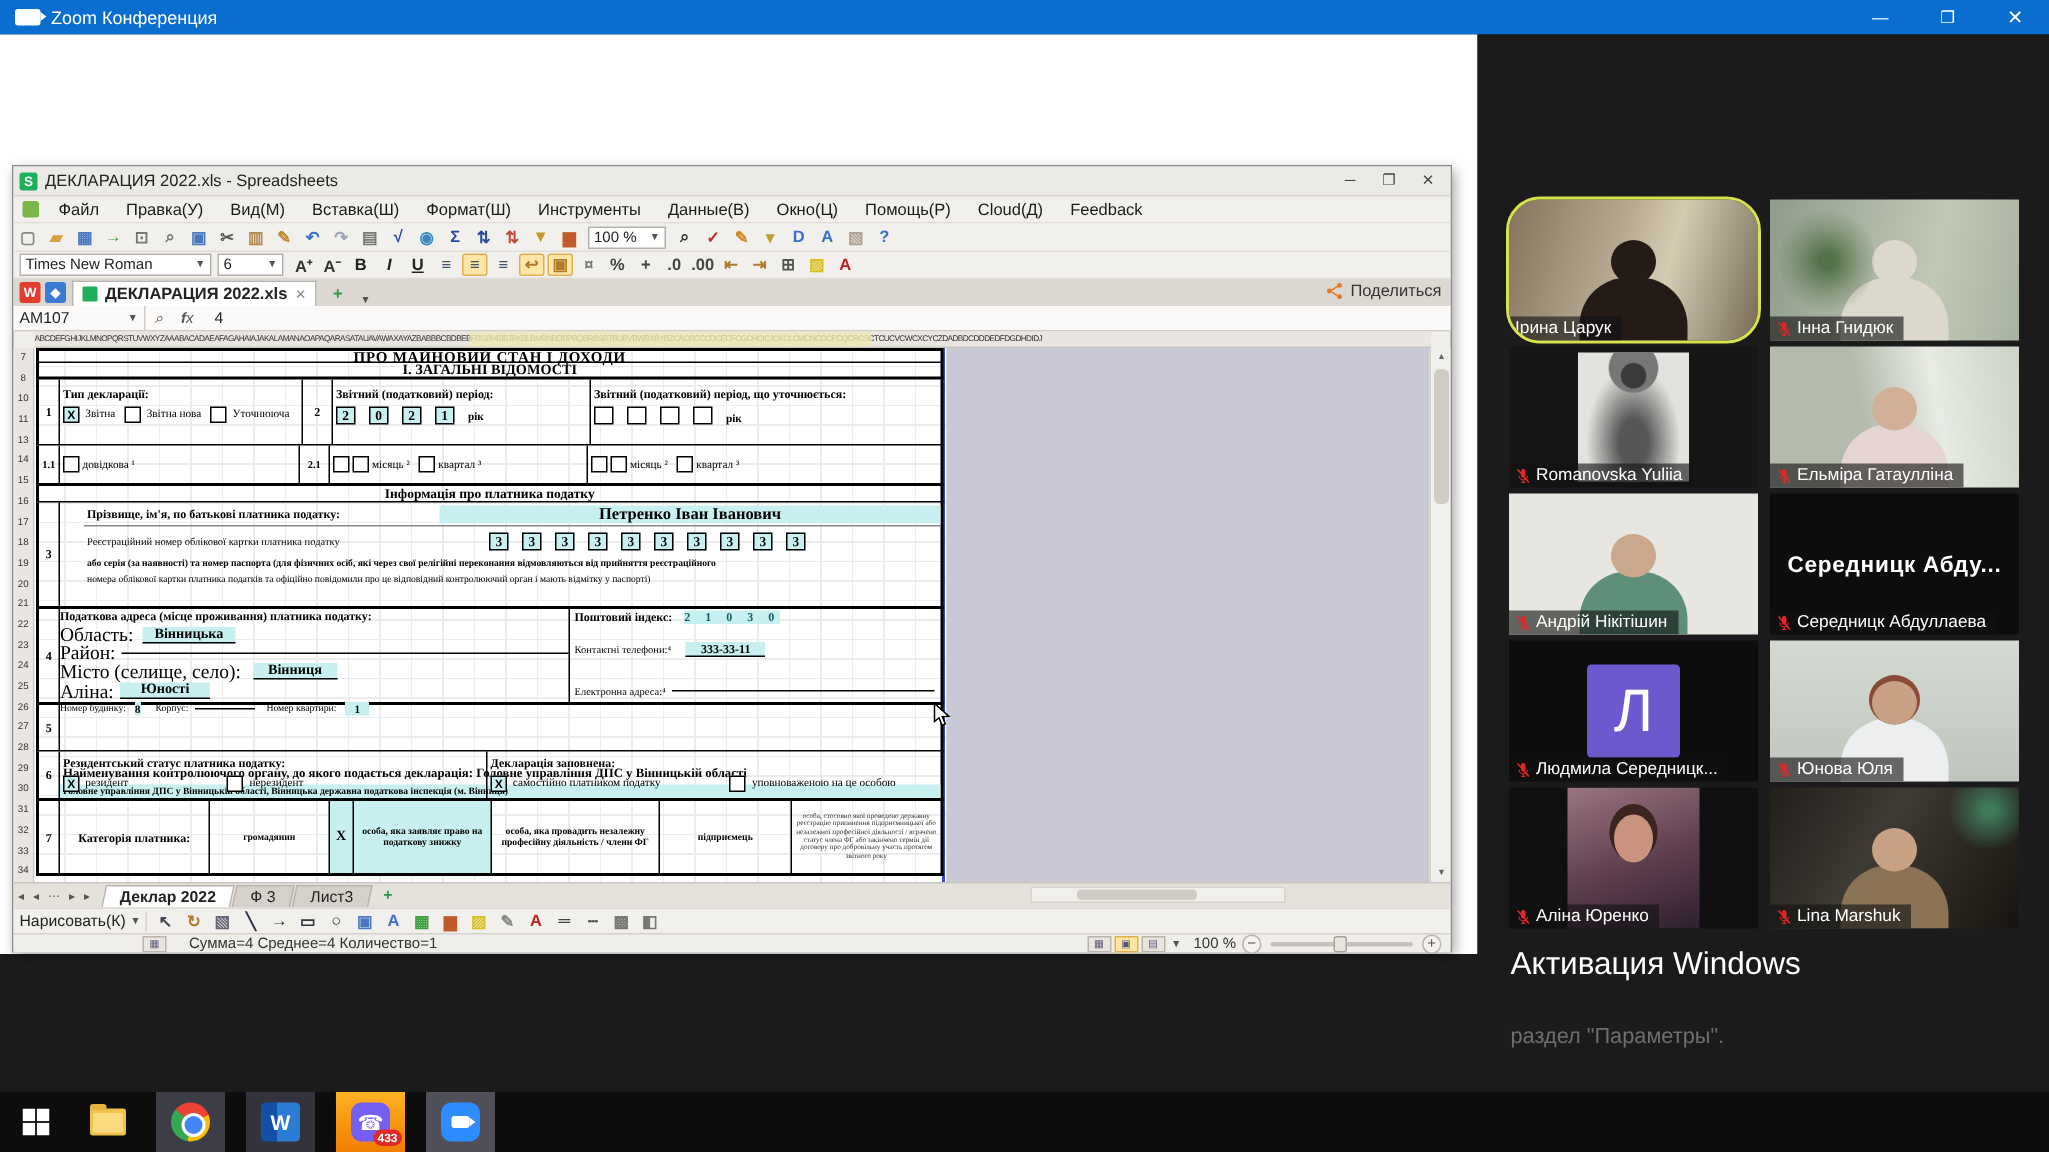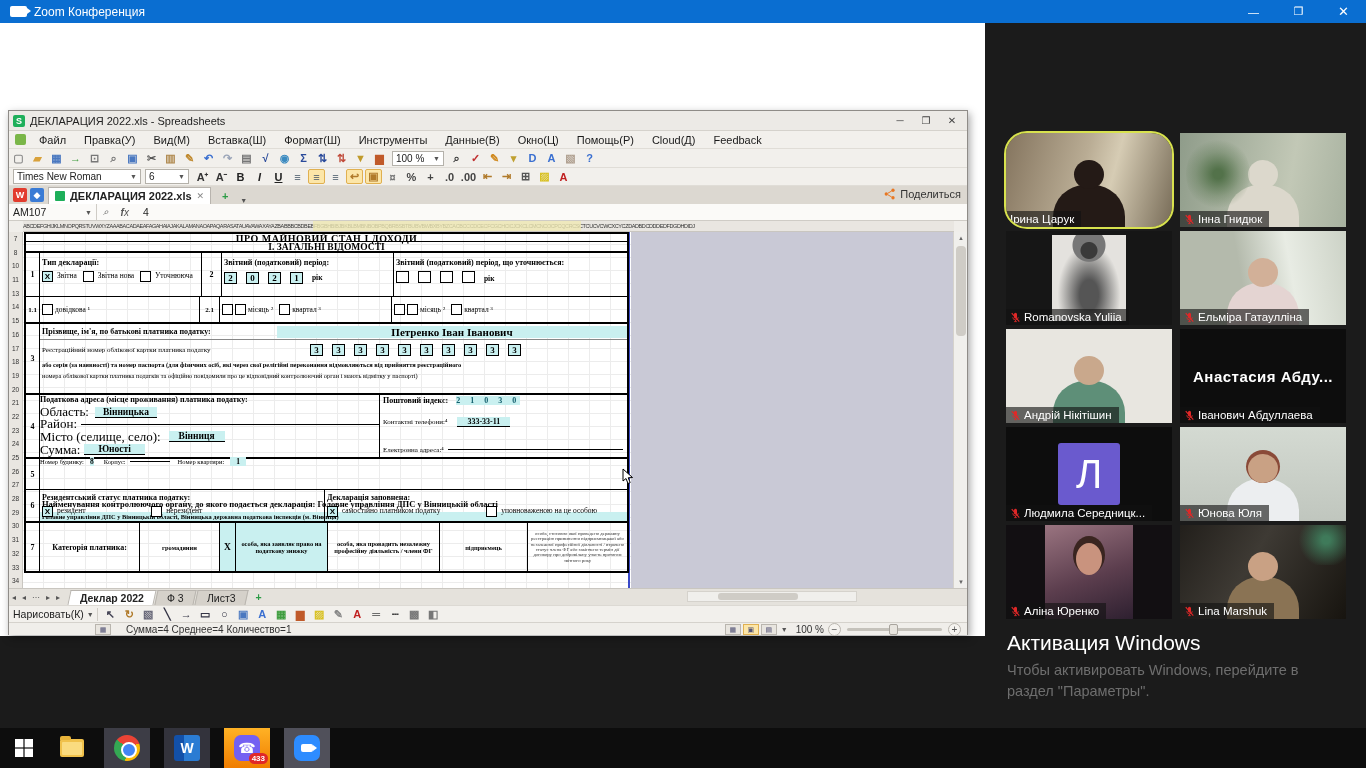--- a/index.html
+++ b/index.html
@@ -408,24 +408,25 @@
           </div>
           <div class="cellc fline" style="flex:1;border-right:none;">
             <span class="cb"></span>
               <span class="cb"></span>
             <span class="opt">місяць ²</span>
             <span class="cb"></span>
             <span class="opt">квартал ³</span>
           </div>
         </div>
 
+        <div class="f-sec2">Інформація про платника податку</div>
 
         <div class="f-r3">
           <div class="numc">3</div>
-          <div style="flex:1;">
+          <div style="flex:1;margin-left:16px;">
             <div class="fline" style="height:16px;border-bottom:1px solid #888;">
               <span class="blbl" style="margin-left:2px;flex:0 0 235px;">Прізвище, ім'я, по батькові платника податку:</span>
               <span class="hlv valb" style="flex:1;text-align:center;font-size:11px;">Петренко Іван Іванович</span>
             </div>
             <div class="fline" style="height:19px;">
               <span class="lblr" style="margin-left:2px;flex:0 0 268px;font-size:7px;">Реєстраційний номер облікової картки платника податку</span>
               <span id="regboxes"><span class="dbox">3</span><span class="dbox">3</span><span class="dbox">3</span><span class="dbox">3</span><span class="dbox">3</span><span class="dbox">3</span><span class="dbox">3</span><span class="dbox">3</span><span class="dbox">3</span><span class="dbox">3</span></span>
             </div>
             <div class="tinyb" style="margin:2px 2px 0 2px;">або серія (за наявності) та номер паспорта (для фізичних осіб, які через свої релігійні переконання відмовляються від прийняття реєстраційного</div>
             <div class="tinyb" style="margin:4px 2px 0 2px;font-weight:normal;">номера облікової картки платника податків та офіційно повідомили про це відповідний контролюючий орган і мають відмітку у паспорті)</div>
@@ -442,21 +443,21 @@
               </div>
             <div class="fline" style="height:12px;">
                 <span class="lblr">Район:</span>
                 <span class="ulv" style="flex:1;margin-left:4px;"></span>
               </div>
             <div class="fline" style="height:13px;">
                 <span class="lblr">Місто (селище, село):</span>
                 <span class="valb hlv ulv" style="margin-left:8px;padding:0 10px;">Вінниця</span>
               </div>
             <div class="fline" style="height:13px;">
-                <span class="lblr">Сумма:</span>
+                <span class="lblr">Аліна:</span>
                 <span class="valb hlv ulv" style="margin-left:4px;padding:0 14px;">Юності</span>
               </div>
             <div class="fline" style="height:11px;font-size:6.5px;">
               <span>Номер будинку:</span>
                 <span class="valb hlv" style="font-size:7.5px;margin:0 10px 0 6px;">8</span>
               <span>Корпус:</span>
                 <span class="ulv" style="width:40px;margin:0 8px 0 4px;"></span>
               <span>Номер квартири:</span>
                 <span class="valb hlv" style="font-size:7.5px;margin-left:6px;padding:0 6px;">1</span>
             </div>
@@ -658,30 +659,30 @@
               <svg viewBox="0 0 16 16" width="11" height="11">
                 <path d="M8 1a2.2 2.2 0 0 0-2.2 2.2v4.1a2.2 2.2 0 0 0 4.4 0V3.2A2.2 2.2 0 0 0 8 1z" fill="#e02828"></path>
                 <path d="M4 7.5a4 4 0 0 0 8 0M8 11.5V14M6 14h4" stroke="#e02828" stroke-width="1.2" fill="none"></path>
                 <line x1="2.5" y1="1.5" x2="13.5" y2="14" stroke="#e02828" stroke-width="1.6"></line>
               </svg>
             </span>
             <span>Андрій Нікітішин</span>
           </div>
         </div>
         <div class="tile v6">
-          <div class="tile-text">Анастасия Абду...</div>
-          <div class="nplate">
-            <span style="display: flex;">
-              <svg viewBox="0 0 16 16" width="11" height="11">
-                <path d="M8 1a2.2 2.2 0 0 0-2.2 2.2v4.1a2.2 2.2 0 0 0 4.4 0V3.2A2.2 2.2 0 0 0 8 1z" fill="#e02828"></path>
-                <path d="M4 7.5a4 4 0 0 0 8 0M8 11.5V14M6 14h4" stroke="#e02828" stroke-width="1.2" fill="none"></path>
-                <line x1="2.5" y1="1.5" x2="13.5" y2="14" stroke="#e02828" stroke-width="1.6"></line>
-              </svg>
-            </span>
-            <span>Іванович Абдуллаева</span>
+          <div class="tile-text">Середницк Абду...</div>
+          <div class="nplate">
+            <span style="display: flex;">
+              <svg viewBox="0 0 16 16" width="11" height="11">
+                <path d="M8 1a2.2 2.2 0 0 0-2.2 2.2v4.1a2.2 2.2 0 0 0 4.4 0V3.2A2.2 2.2 0 0 0 8 1z" fill="#e02828"></path>
+                <path d="M4 7.5a4 4 0 0 0 8 0M8 11.5V14M6 14h4" stroke="#e02828" stroke-width="1.2" fill="none"></path>
+                <line x1="2.5" y1="1.5" x2="13.5" y2="14" stroke="#e02828" stroke-width="1.6"></line>
+              </svg>
+            </span>
+            <span>Середницк Абдуллаева</span>
           </div>
         </div>
         <div class="tile v7">
           <div class="letterav" style="background: rgb(106, 90, 206);">Л</div>
           <div class="nplate">
             <span style="display: flex;">
               <svg viewBox="0 0 16 16" width="11" height="11">
                 <path d="M8 1a2.2 2.2 0 0 0-2.2 2.2v4.1a2.2 2.2 0 0 0 4.4 0V3.2A2.2 2.2 0 0 0 8 1z" fill="#e02828"></path>
                 <path d="M4 7.5a4 4 0 0 0 8 0M8 11.5V14M6 14h4" stroke="#e02828" stroke-width="1.2" fill="none"></path>
                 <line x1="2.5" y1="1.5" x2="13.5" y2="14" stroke="#e02828" stroke-width="1.6"></line>
@@ -725,21 +726,20 @@
                 <line x1="2.5" y1="1.5" x2="13.5" y2="14" stroke="#e02828" stroke-width="1.6"></line>
               </svg>
             </span>
             <span>Lina Marshuk</span>
           </div>
         </div>
       </div>
   </div>
 
   <div class="wm-title">Активация Windows</div>
-  <div class="wm-line" style="top:662px;">Чтобы активировать Windows, перейдите в</div>
   <div class="wm-line" style="top:683px;">раздел "Параметры".</div>
 
   <div class="taskbar">
     <div class="tb-btn start">
       <svg width="18" height="18" viewBox="0 0 18 18">
         <rect x="0" y="0" width="8.4" height="8.4" fill="#fff"></rect>
           <rect x="9.6" y="0" width="8.4" height="8.4" fill="#fff"></rect>
         <rect x="0" y="9.6" width="8.4" height="8.4" fill="#fff"></rect>
           <rect x="9.6" y="9.6" width="8.4" height="8.4" fill="#fff"></rect>
       </svg>

